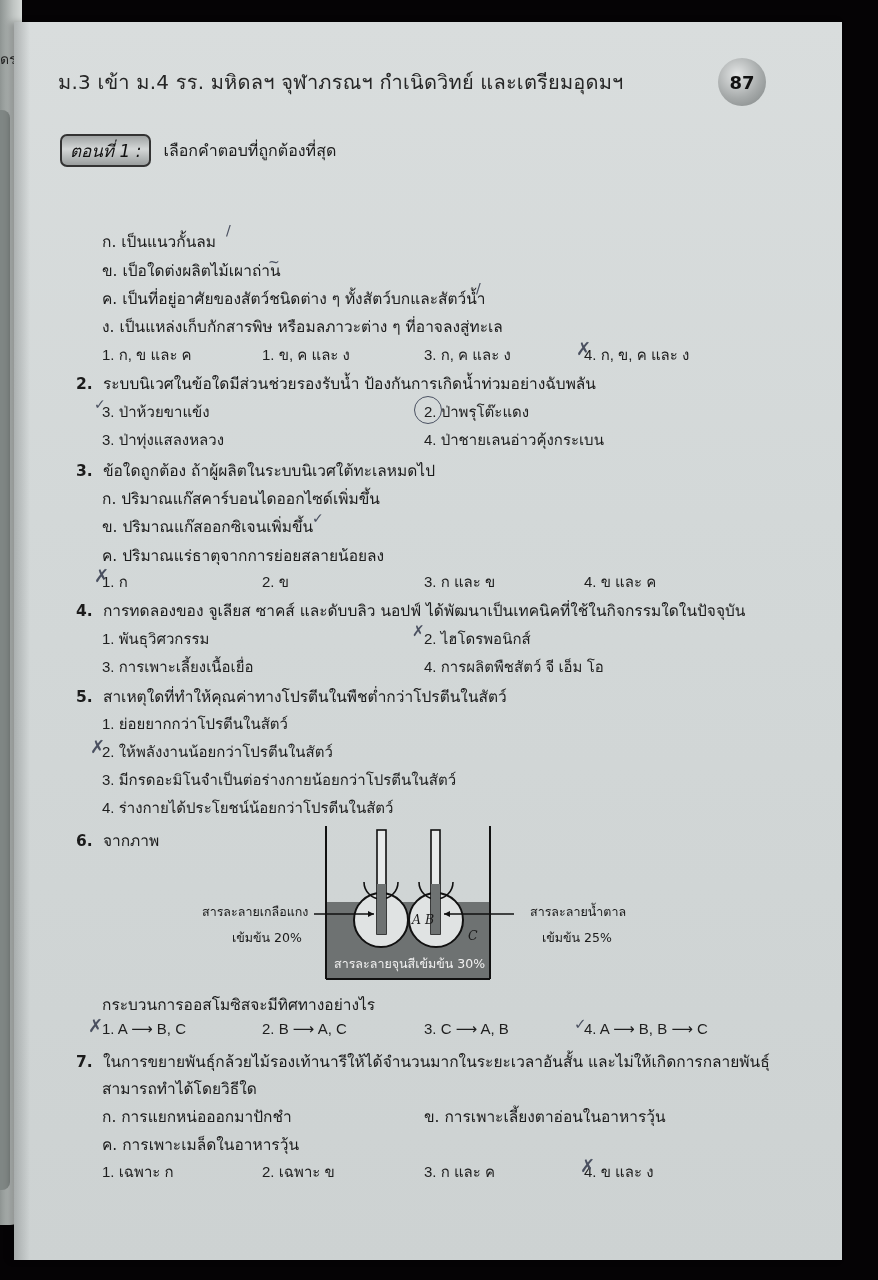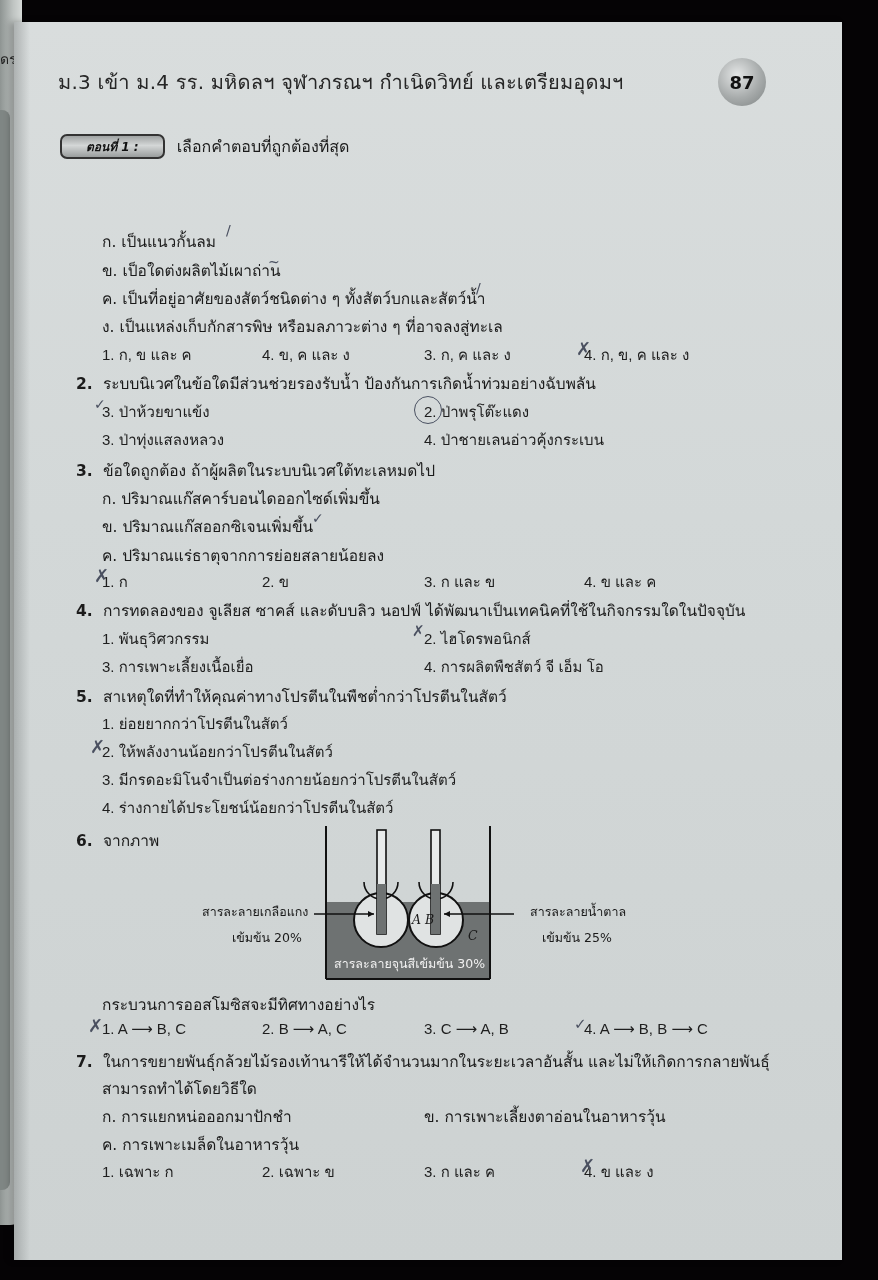--- a/index.html
+++ b/index.html
@@ -33,23 +33,23 @@
   .page-badge {
     position:absolute; left:704px; top:36px; width:48px; height:48px; border-radius:50%;
     background:radial-gradient(circle at 40% 35%,#e4e6e6 0%,#a7abab 55%,#7d8282 100%);
     display:flex; align-items:center; justify-content:center;
     font-size:18px; font-weight:bold; color:#111;
   }
   .section {
     position:absolute; left:46px; top:112px; display:flex; align-items:center;
   }
   .section-tag {
-    border:2px solid #333; border-radius:7px; padding:1px 24px;
+    border:2px solid #333; border-radius:7px; padding:1px 8px;
     background:linear-gradient(180deg,#9fa3a3,#d4d7d7 45%,#9a9e9e);
-    font-style:italic; font-weight:bold; font-size:12px; color:#111;
+    font-style:italic; font-weight:normal; font-size:17px; color:#111;
   }
   .section-text { margin-left:12px; font-size:16px; color:#1b1b1b; }
   .q { position:absolute; font-size:15.5px; color:#1b1b1b; white-space:nowrap; }
   .qn { font-weight:bold; display:inline-block; width:22px; }
   .opt { position:absolute; font-size:15px; color:#1e1e1e; white-space:nowrap; font-family:Liberation Sans, sans-serif; }
   .mark { position:absolute; color:#4a5060; font-size:18px; pointer-events:none; font-family:"DejaVu Sans", sans-serif; }
   .circle-mark {
     position:absolute; width:26px; height:26px; border:1.2px solid #4b5262; border-radius:50%;
   }
   .diagram { position:absolute; left:170px; top:802px; width:460px; height:170px; }
@@ -72,21 +72,21 @@
   <div class="section">
     <span class="section-tag">ตอนที่ 1 :</span>
     <span class="section-text">เลือกคำตอบที่ถูกต้องที่สุด</span>
   </div>
 
   <div class="q" style="left:88px;top:207px">ก. เป็นแนวกั้นลม</div>
   <div class="q" style="left:88px;top:236px">ข. เป็อใดต่งผลิตไม้เผาถ่าน</div>
   <div class="q" style="left:88px;top:264px">ค. เป็นที่อยู่อาศัยของสัตว์ชนิดต่าง ๆ ทั้งสัตว์บกและสัตว์น้ำ</div>
   <div class="q" style="left:88px;top:292px">ง. เป็นแหล่งเก็บกักสารพิษ หรือมลภาวะต่าง ๆ ที่อาจลงสู่ทะเล</div>
   <div class="opt" style="left:88px;top:321px">1. ก, ข และ ค</div>
-  <div class="opt" style="left:248px;top:321px">4. ข, ค และ ง</div>
+  <div class="opt" style="left:248px;top:321px">1. ข, ค และ ง</div>
   <div class="opt" style="left:410px;top:321px">3. ก, ค และ ง</div>
   <div class="opt" style="left:570px;top:321px">4. ก, ข, ค และ ง</div>
   <span class="mark" style="left:562px;top:316px">✗</span>
   <span class="mark" style="left:212px;top:200px;font-size:14px">/</span>
   <span class="mark" style="left:254px;top:232px;font-size:14px">~</span>
   <span class="mark" style="left:462px;top:258px;font-size:14px">/</span>
 
   <div class="q" style="left:62px;top:349px">
     <span class="qn">2.</span>
     <span>ระบบนิเวศในข้อใดมีส่วนช่วยรองรับน้ำ ป้องกันการเกิดน้ำท่วมอย่างฉับพลัน</span>

